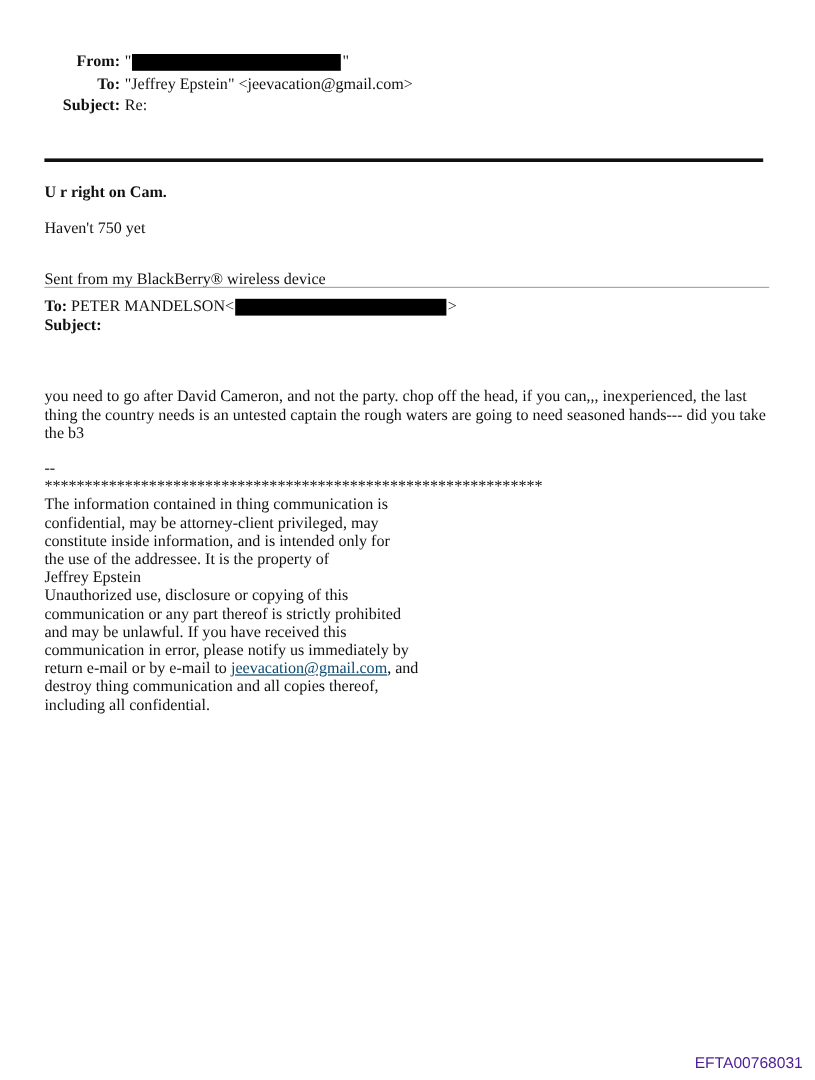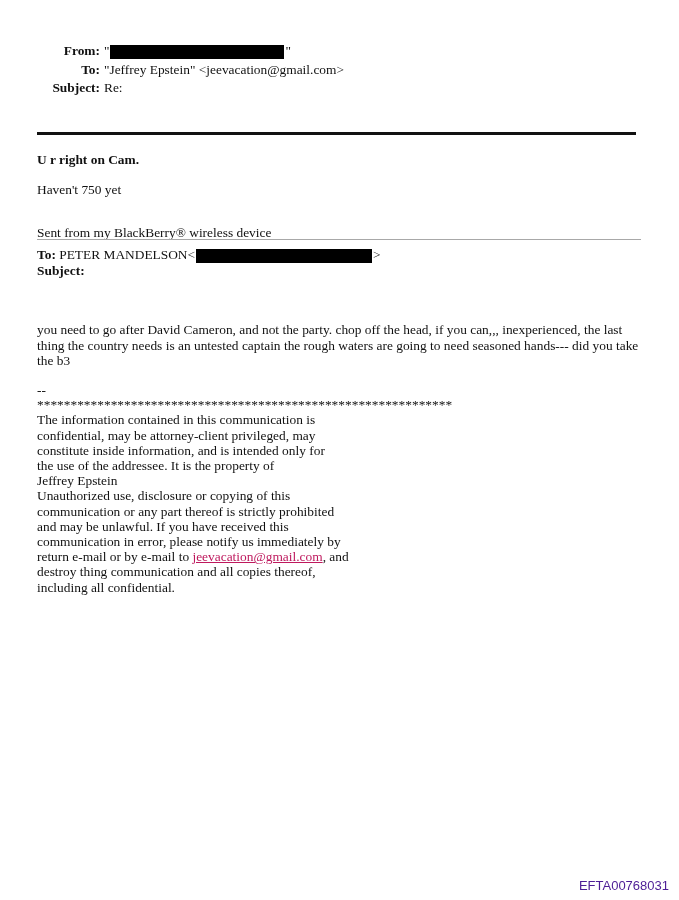--- a/index.html
+++ b/index.html
@@ -17,21 +17,21 @@
   .r2 { width: 176px; height: 14px; margin: 0 1px; }
   .rule-thick { position: absolute; left: 37px; top: 132px; width: 599px; height: 3px; background: #111; }
   .rule-thin { position: absolute; left: 37px; top: 239px; width: 604px; height: 1px; background: #a8a8a8; }
   .p { position: absolute; left: 37px; white-space: nowrap; }
   .fwd { position: absolute; left: 37px; top: 247px; }
   .fwd-row { height: 15.5px; line-height: 15.5px; white-space: nowrap; }
   .fwd-row b { font-weight: bold; }
   .body-text { position: absolute; left: 37px; top: 322px; width: 610px; line-height: 15.5px; }
   .sig { position: absolute; left: 37px; top: 382px; line-height: 15.2px; }
   .sig div { white-space: nowrap; }
-  .link { color: #be185d; text-decoration: underline; }
+  .link { color: #0c4a6e; text-decoration: underline; }
   .footer-id {
     position: absolute; right: 10px; top: 878px;
     font-family: "Liberation Sans", "DejaVu Sans", sans-serif; font-size: 13px; color: #4c1d95;
   }
 </style>
 </head>
 <body>
 
 <div class="hdr">
   <div class="hdr-row">
@@ -56,21 +56,21 @@
 <div class="fwd">
   <div class="fwd-row"><b>To:</b><span> PETER MANDELSON&lt;</span><span class="redact r2"></span><span>&gt;</span></div>
   <div class="fwd-row"><b>Subject:</b></div>
 </div>
 
 <div class="body-text">you need to go after David Cameron, and not the party.   chop off the head, if you can,,, inexperienced,  the last thing the country needs is an untested captain the rough waters are going to need seasoned hands--- did you take the b3</div>
 
 <div class="sig">
   <div>--</div>
   <div>**************************************************************</div>
-  <div>The information contained in this communication is</div>
+  <div>The information contained in thing communication is</div>
   <div>confidential, may be attorney-client privileged, may</div>
   <div>constitute inside information, and is intended only for</div>
   <div>the use of the addressee. It is the property of</div>
   <div>Jeffrey Epstein</div>
   <div>Unauthorized use, disclosure or copying of this</div>
   <div>communication or any part thereof is strictly prohibited</div>
   <div>and may be unlawful. If you have received this</div>
   <div>communication in error, please notify us immediately by</div>
   <div><span>return e-mail or by e-mail to </span><a class="link">jeevacation@gmail.com</a><span>, and</span></div>
   <div>destroy thing communication and all copies thereof,</div>

